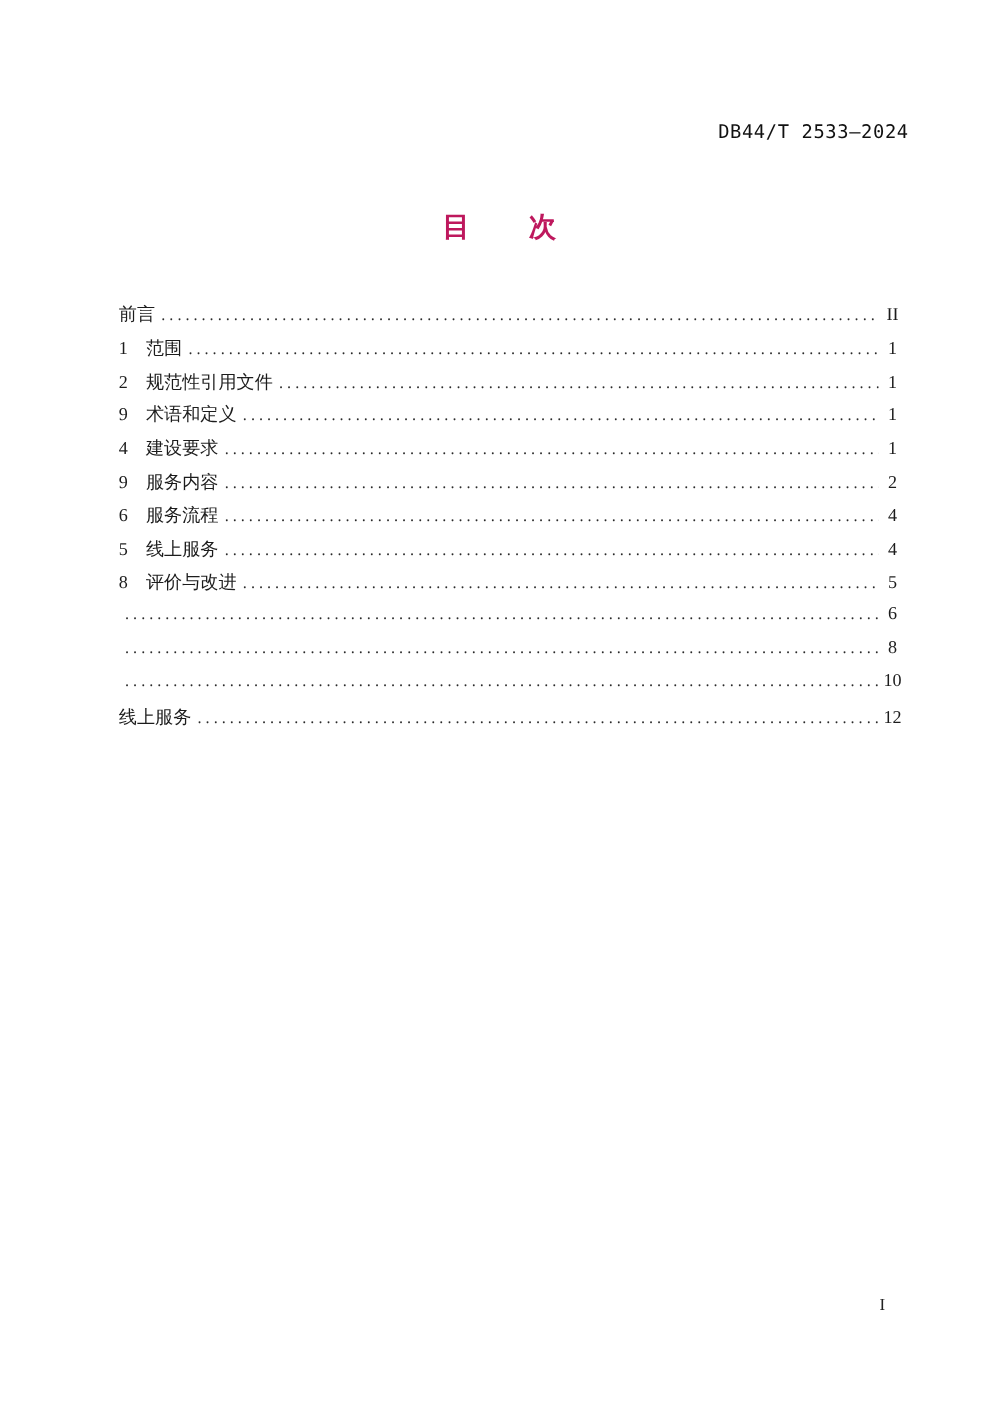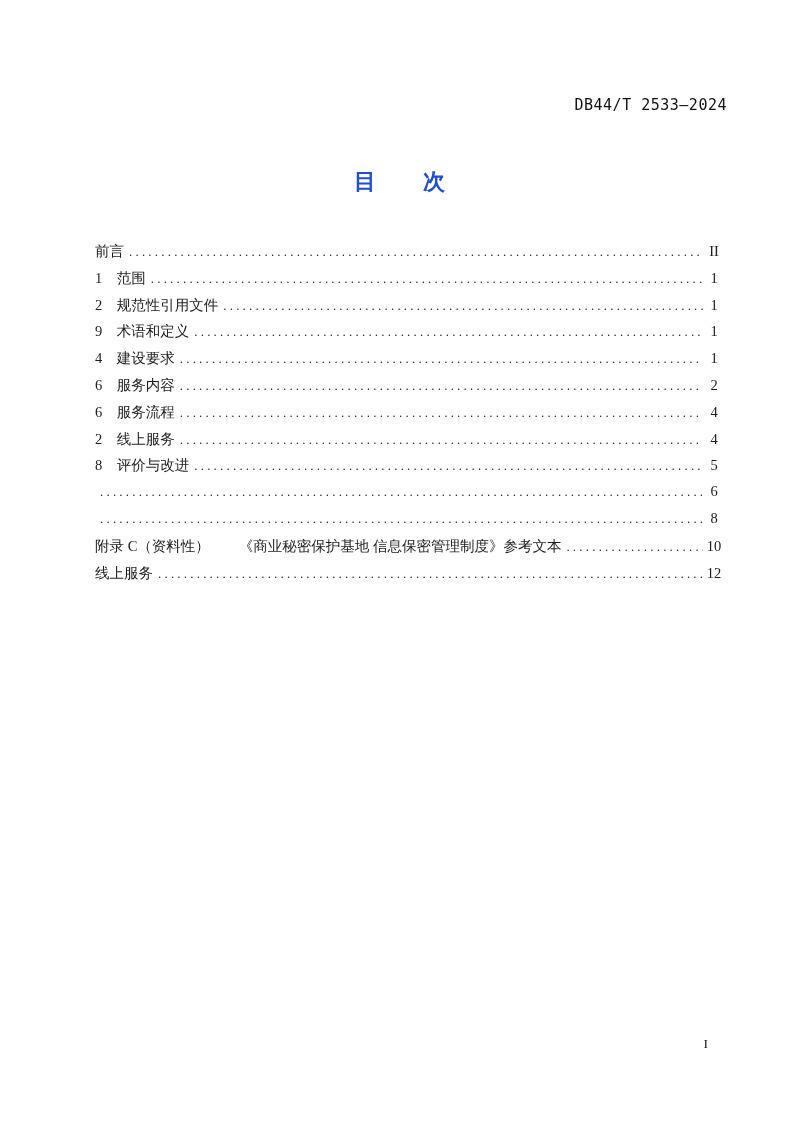--- a/index.html
+++ b/index.html
@@ -26,21 +26,21 @@
   .title {
     position: absolute;
     top: 167px;
     left: 0;
     width: 100%;
     text-align: center;
     font-family: "DejaVu Sans", "Liberation Sans", sans-serif;
     font-weight: 700;
     font-size: 22px;
     letter-spacing: 1px;
-    color: #1d4ed8;
+    color: #be185d;
     white-space: pre;
   }
   .toc {
     position: absolute;
     left: 95px;
     right: 78px;
     top: 242px;
   }
   .toc-row {
     display: flex;
@@ -109,33 +109,33 @@
     <span class="toc-page">1</span>
   </div>
 
   <div class="toc-row">
     <span class="toc-label">4　建设要求</span>
     <span class="toc-leader">............................................................................................................................................................................................................................................................................................................</span>
     <span class="toc-page">1</span>
   </div>
 
   <div class="toc-row">
-    <span class="toc-label">6　服务内容</span>
+    <span class="toc-label">9　服务内容</span>
     <span class="toc-leader">............................................................................................................................................................................................................................................................................................................</span>
     <span class="toc-page">2</span>
   </div>
 
   <div class="toc-row">
     <span class="toc-label">6　服务流程</span>
     <span class="toc-leader">............................................................................................................................................................................................................................................................................................................</span>
     <span class="toc-page">4</span>
   </div>
 
   <div class="toc-row">
-    <span class="toc-label">2　线上服务</span>
+    <span class="toc-label">5　线上服务</span>
     <span class="toc-leader">............................................................................................................................................................................................................................................................................................................</span>
     <span class="toc-page">4</span>
   </div>
 
   <div class="toc-row">
     <span class="toc-label">8　评价与改进</span>
     <span class="toc-leader">............................................................................................................................................................................................................................................................................................................</span>
     <span class="toc-page">5</span>
   </div>
 
@@ -143,21 +143,20 @@
     <span class="toc-leader">............................................................................................................................................................................................................................................................................................................</span>
     <span class="toc-page">6</span>
   </div>
 
   <div class="toc-row">
     <span class="toc-leader">............................................................................................................................................................................................................................................................................................................</span>
     <span class="toc-page">8</span>
   </div>
 
   <div class="toc-row">
-    <span class="toc-label">附录 C（资料性）　　《商业秘密保护基地 信息保密管理制度》参考文本</span>
     <span class="toc-leader">............................................................................................................................................................................................................................................................................................................</span>
     <span class="toc-page">10</span>
   </div>
 
   <div class="toc-row">
     <span class="toc-label">线上服务</span>
     <span class="toc-leader">............................................................................................................................................................................................................................................................................................................</span>
     <span class="toc-page">12</span>
   </div>
 </div>

